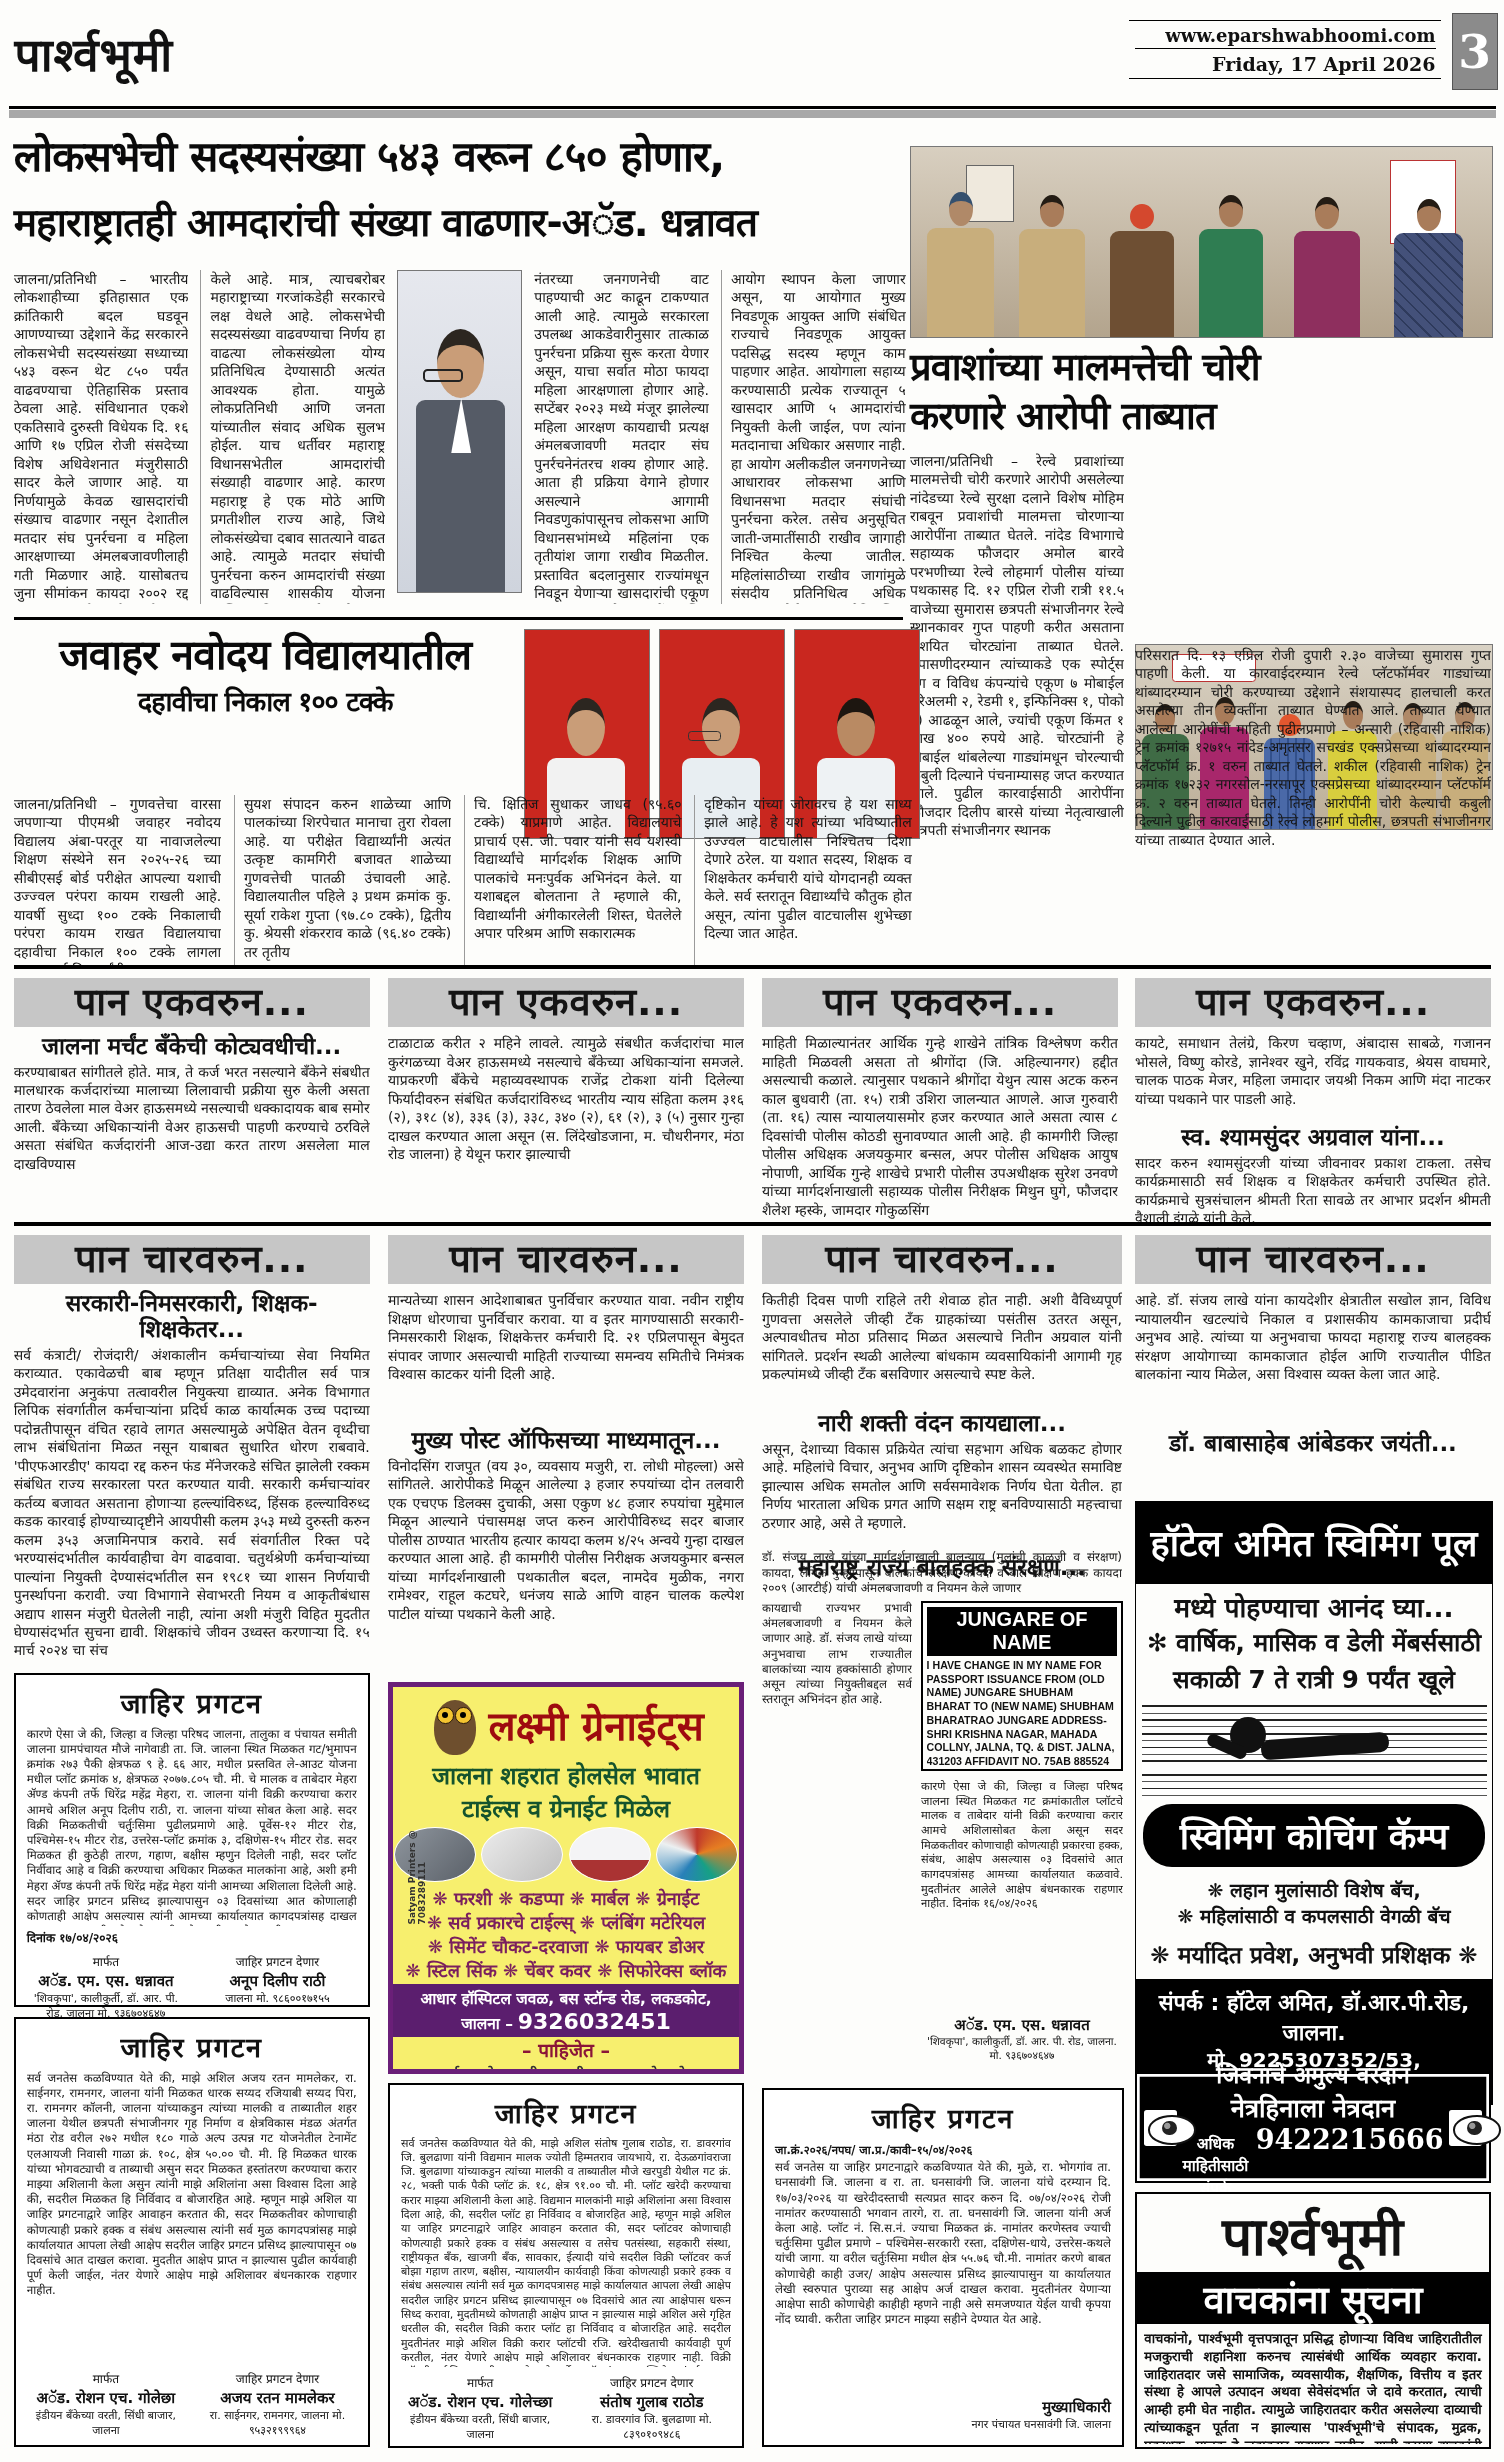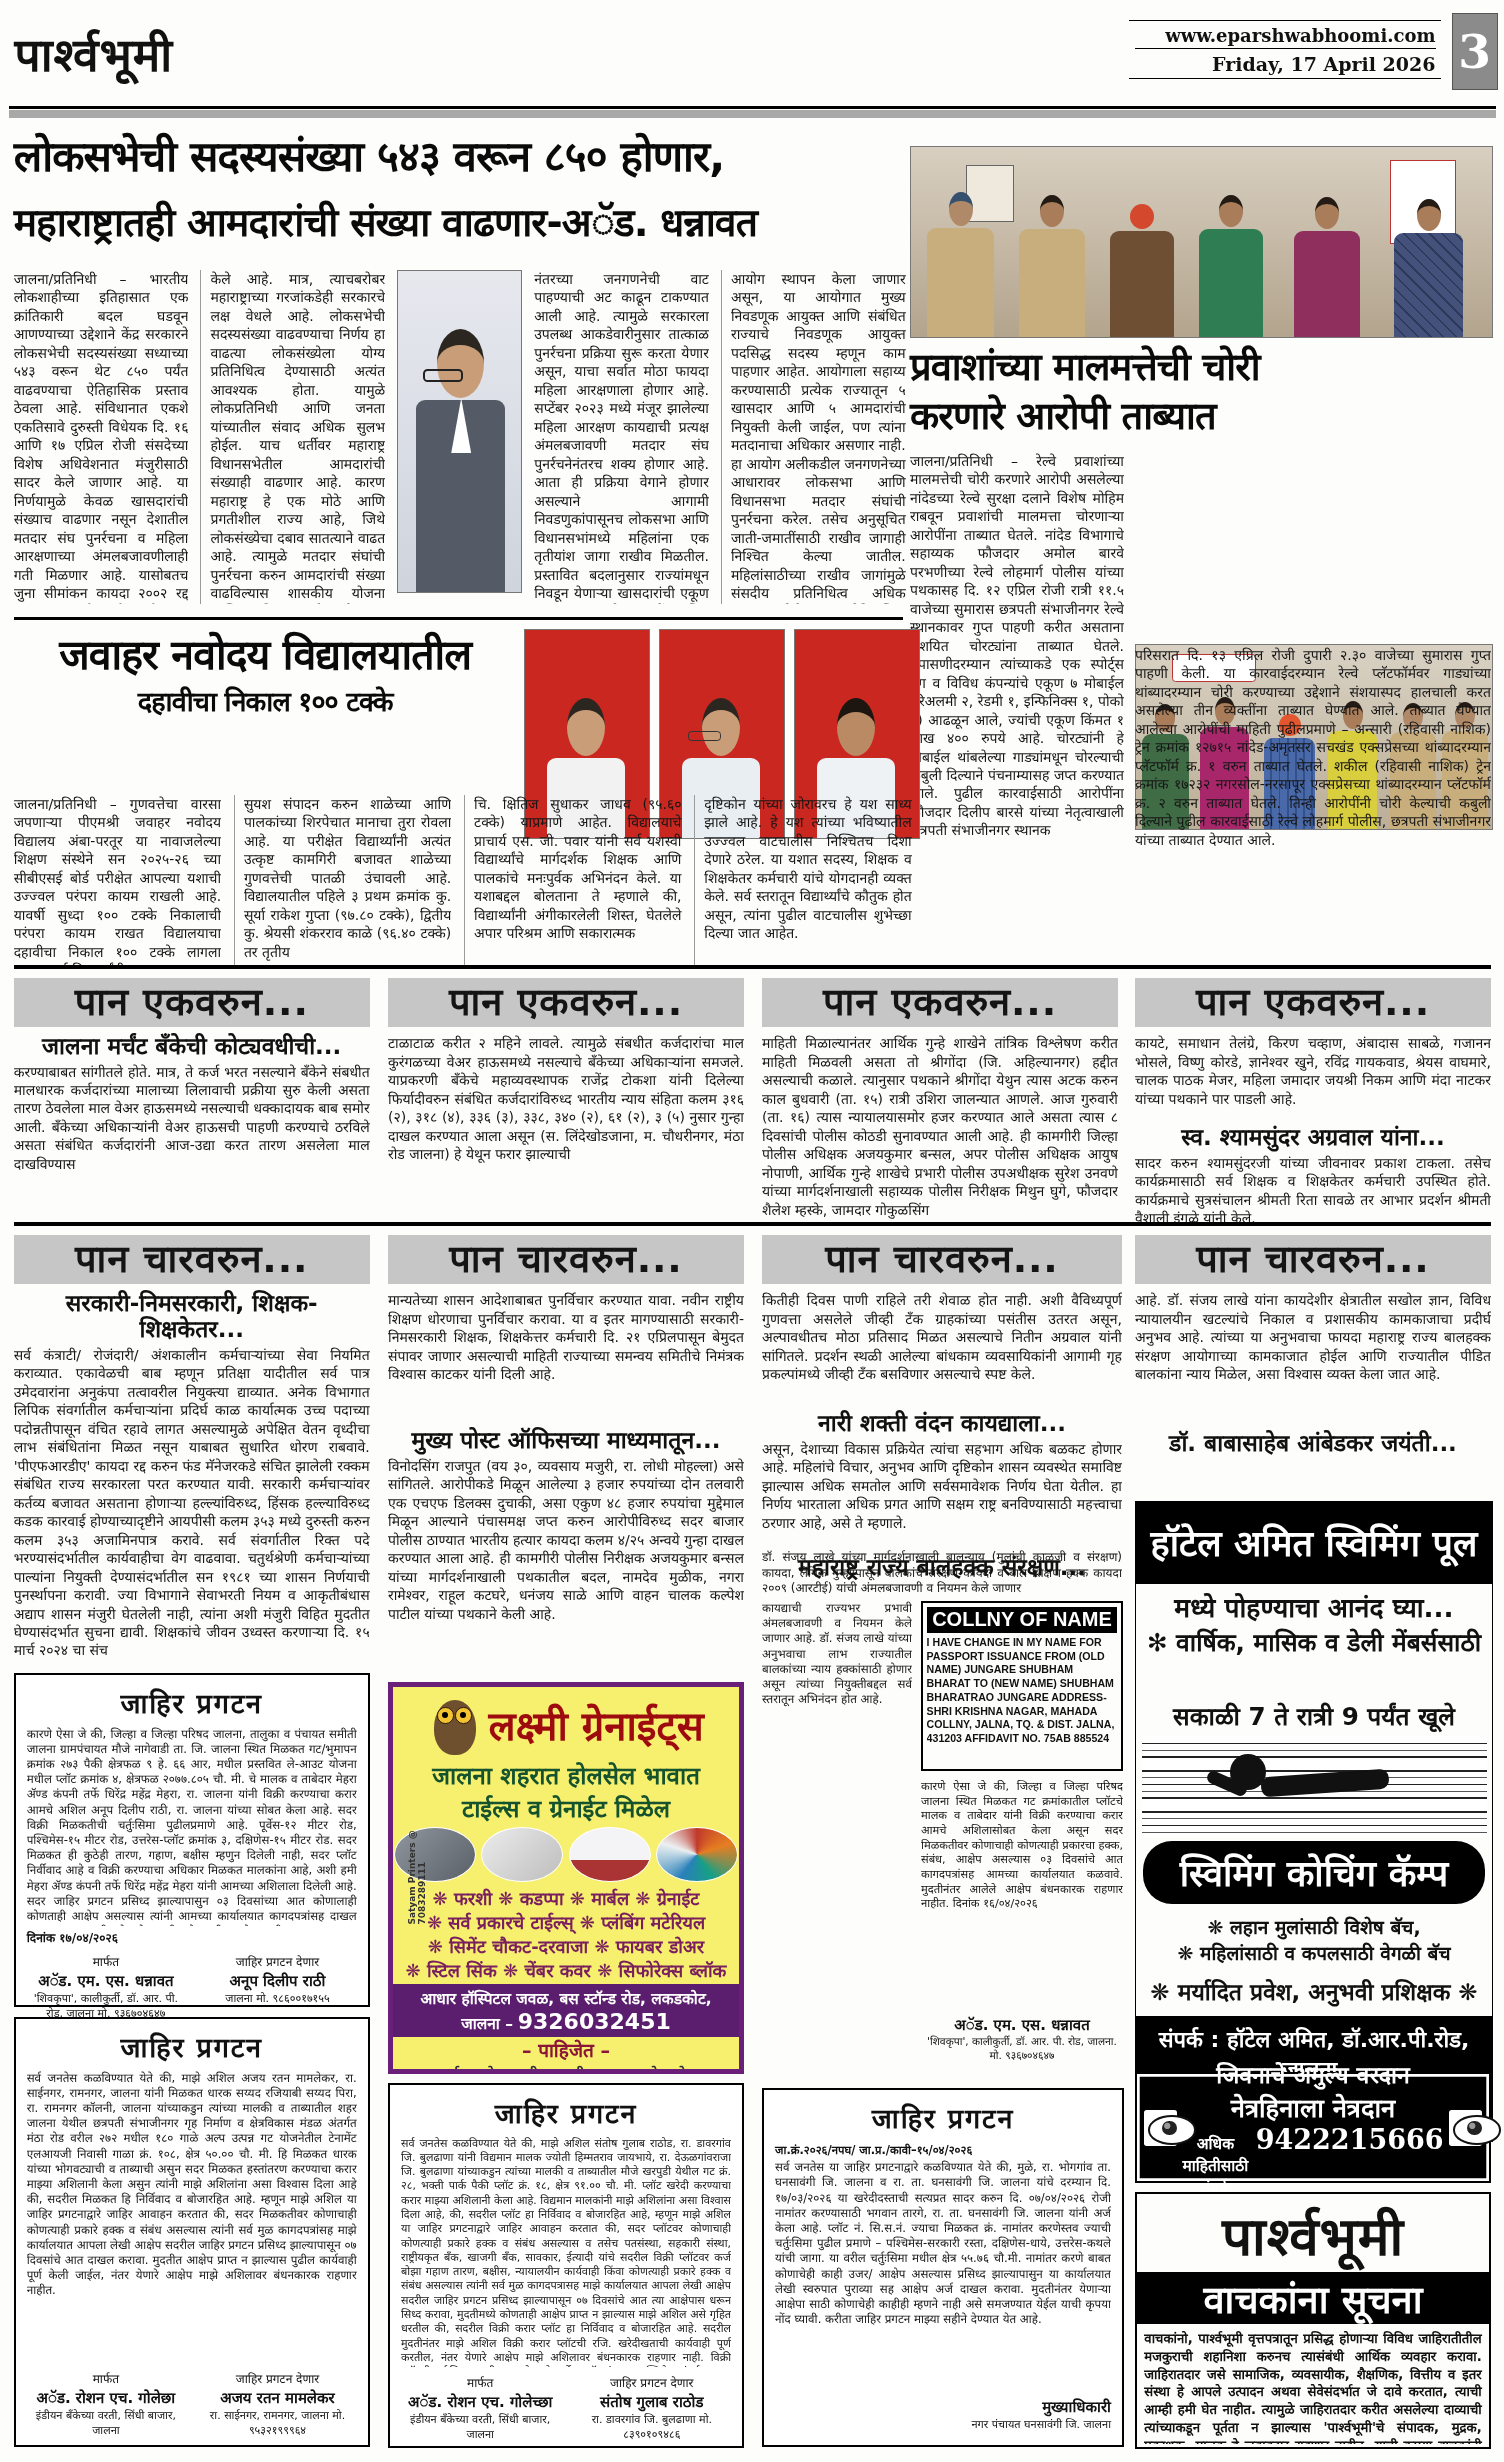--- a/index.html
+++ b/index.html
@@ -210,21 +210,21 @@
       <div class="band-head" style="height:49px;">पान चारवरुन...</div>
       <div class="body-txt clip" style="height:133px;margin-top:7.3px;">आहे. डॉ. संजय लाखे यांना कायदेशीर क्षेत्रातील सखोल ज्ञान, विविध न्यायालयीन खटल्यांचे निकाल व प्रशासकीय कामकाजाचा प्रदीर्घ अनुभव आहे. त्यांच्या या अनुभवाचा फायदा महाराष्ट्र राज्य बालहक्क संरक्षण आयोगाच्या कामकाजात होईल आणि राज्यातील पीडित बालकांना न्याय मिळेल, असा विश्वास व्यक्त केला जात आहे.</div>
       <div class="sh">डॉ. बाबासाहेब आंबेडकर जयंती...</div>
     </div>
   </section>
 
   <section class="abs" style="left:1135px;top:1501px;width:356px;border:1.8px solid #000;">
     <div class="blackad" style="font-size:36px;font-weight:900;padding:16.4px 3.6px;">हॉटेल अमित स्विमिंग पूल</div>
     <div style="font-size:26.4px;font-weight:800;text-align:center;padding-top:5.5px;">मध्ये पोहण्याचा आनंद घ्या...</div>
     <div style="font-size:24.6px;font-weight:800;text-align:center;">✻ वार्षिक, मासिक व डेली मेंबर्ससाठी</div>
-    <div style="font-size:24.6px;font-weight:800;text-align:center;padding:3.6px 0;margin-top:37px;">सकाळी 7 ते रात्री 9 पर्यंत खूले</div>
+    <div style="font-size:24.6px;font-weight:800;text-align:center;padding:3.6px 0;">सकाळी 7 ते रात्री 9 पर्यंत खूले</div>
     <div class="waves" style="height:100px;position:relative;margin:1.8px 5.5px;">
       <div class="abs" style="left:88px;top:16.4px;width:36px;height:36px;background:#111;border-radius:50%;"></div>
       <div class="abs" style="left:119px;top:36px;width:128px;height:20px;background:#111;border-radius:9px;transform:rotate(-4deg);"></div>
       <div class="abs" style="left:64px;top:40px;width:42px;height:12.8px;background:#111;border-radius:7.3px;transform:rotate(24deg);"></div>
     </div>
     <div class="blackad" style="font-size:36px;font-weight:900;border-radius:29px;margin:3.6px 7.3px;padding:7.3px 0;">स्विमिंग कोचिंग कॅम्प</div>
     <div style="font-size:19px;font-weight:700;text-align:center;padding-top:5.5px;">❋ लहान मुलांसाठी विशेष बॅच,</div>
     <div style="font-size:19px;font-weight:800;text-align:center;">❋ महिलांसाठी व कपलसाठी वेगळी बॅच</div>
     <div style="font-size:23px;font-weight:700;text-align:center;padding:9px 0;">❋ मर्यादित प्रवेश, अनुभवी प्रशिक्षक ❋</div>
     <div class="blackad" style="padding:7.3px 1.8px;">
@@ -343,21 +343,21 @@
         <div class="sig-name">संतोष गुलाब राठोड</div>
         <div style="font-size:11px;">रा. डावरगांव जि. बुलढाणा मो. ८३९०१०९४८६</div>
       </div>
     </div>
   </section>
 
   <div class="abs body-sm clip" style="left:762px;top:1550px;width:360px;height:44px;font-size:12px;">डॉ. संजय लाखे यांच्या मार्गदर्शनाखाली बालन्याय (मुलांची काळजी व संरक्षण) कायदा, लैंगिक गुन्ह्यांपासून बालकांचे संरक्षण कायदा व बाल शिक्षण हक्क कायदा २००९ (आरटीई) यांची अंमलबजावणी व नियमन केले जाणार</div>
   <div class="abs body-sm clip" style="left:762px;top:1601px;width:150px;height:478px;font-size:11.7px;">कायद्याची राज्यभर प्रभावी अंमलबजावणी व नियमन केले जाणार आहे. डॉ. संजय लाखे यांच्या अनुभवाचा लाभ राज्यातील बालकांच्या न्याय हक्कांसाठी होणार असून त्यांच्या नियुक्तीबद्दल सर्व स्तरातून अभिनंदन होत आहे.</div>
 
   <section class="abs" style="left:921px;top:1601px;width:202px;height:170px;border:2.7px solid #000;padding:3.6px;box-sizing:border-box;">
-    <div class="blackad" style="font-size:20px;font-weight:900;font-family:'Liberation Sans',sans-serif;padding:1.8px 0;">COLLNY OF NAME</div>
+    <div class="blackad" style="font-size:20px;font-weight:900;font-family:'Liberation Sans',sans-serif;padding:1.8px 0;">JUNGARE OF NAME</div>
     <div class="clip" style="font-size:10.6px;line-height:1.3;font-weight:700;font-family:'Liberation Sans',sans-serif;height:128px;margin-top:2.7px;">I HAVE CHANGE IN MY NAME FOR PASSPORT ISSUANCE FROM (OLD NAME) JUNGARE SHUBHAM BHARAT TO (NEW NAME) SHUBHAM BHARATRAO JUNGARE ADDRESS- SHRI KRISHNA NAGAR, MAHADA COLLNY, JALNA, TQ. &amp; DIST. JALNA, 431203 AFFIDAVIT NO. 75AB 885524</div>
   </section>
 
   <section class="abs" style="left:921px;top:1780px;width:202px;height:299px;">
     <div class="body-sm clip" style="height:228px;font-size:11.3px;">कारणे ऐसा जे की, जिल्हा व जिल्हा परिषद जालना स्थित मिळकत गट क्रमांकातील प्लॉटचे मालक व ताबेदार यांनी विक्री करण्याचा करार आमचे अशिलासोबत केला असून सदर मिळकतीवर कोणाचाही कोणत्याही प्रकारचा हक्क, संबंध, आक्षेप असल्यास ०३ दिवसांचे आत कागदपत्रांसह आमच्या कार्यालयात कळवावे. मुदतीनंतर आलेले आक्षेप बंधनकारक राहणार नाहीत. दिनांक १६/०४/२०२६</div>
     <div class="sig-name" style="text-align:center;margin-top:5.5px;">अॅड. एम. एस. धन्नावत</div>
     <div style="font-size:10.5px;text-align:center;">'शिवकृपा', कालीकुर्ती, डॉ. आर. पी. रोड, जालना. मो. ९३६७०४६४७</div>
   </section>
 
   <section class="abs notice-box" style="left:762px;top:2088px;width:362px;height:359px;">

